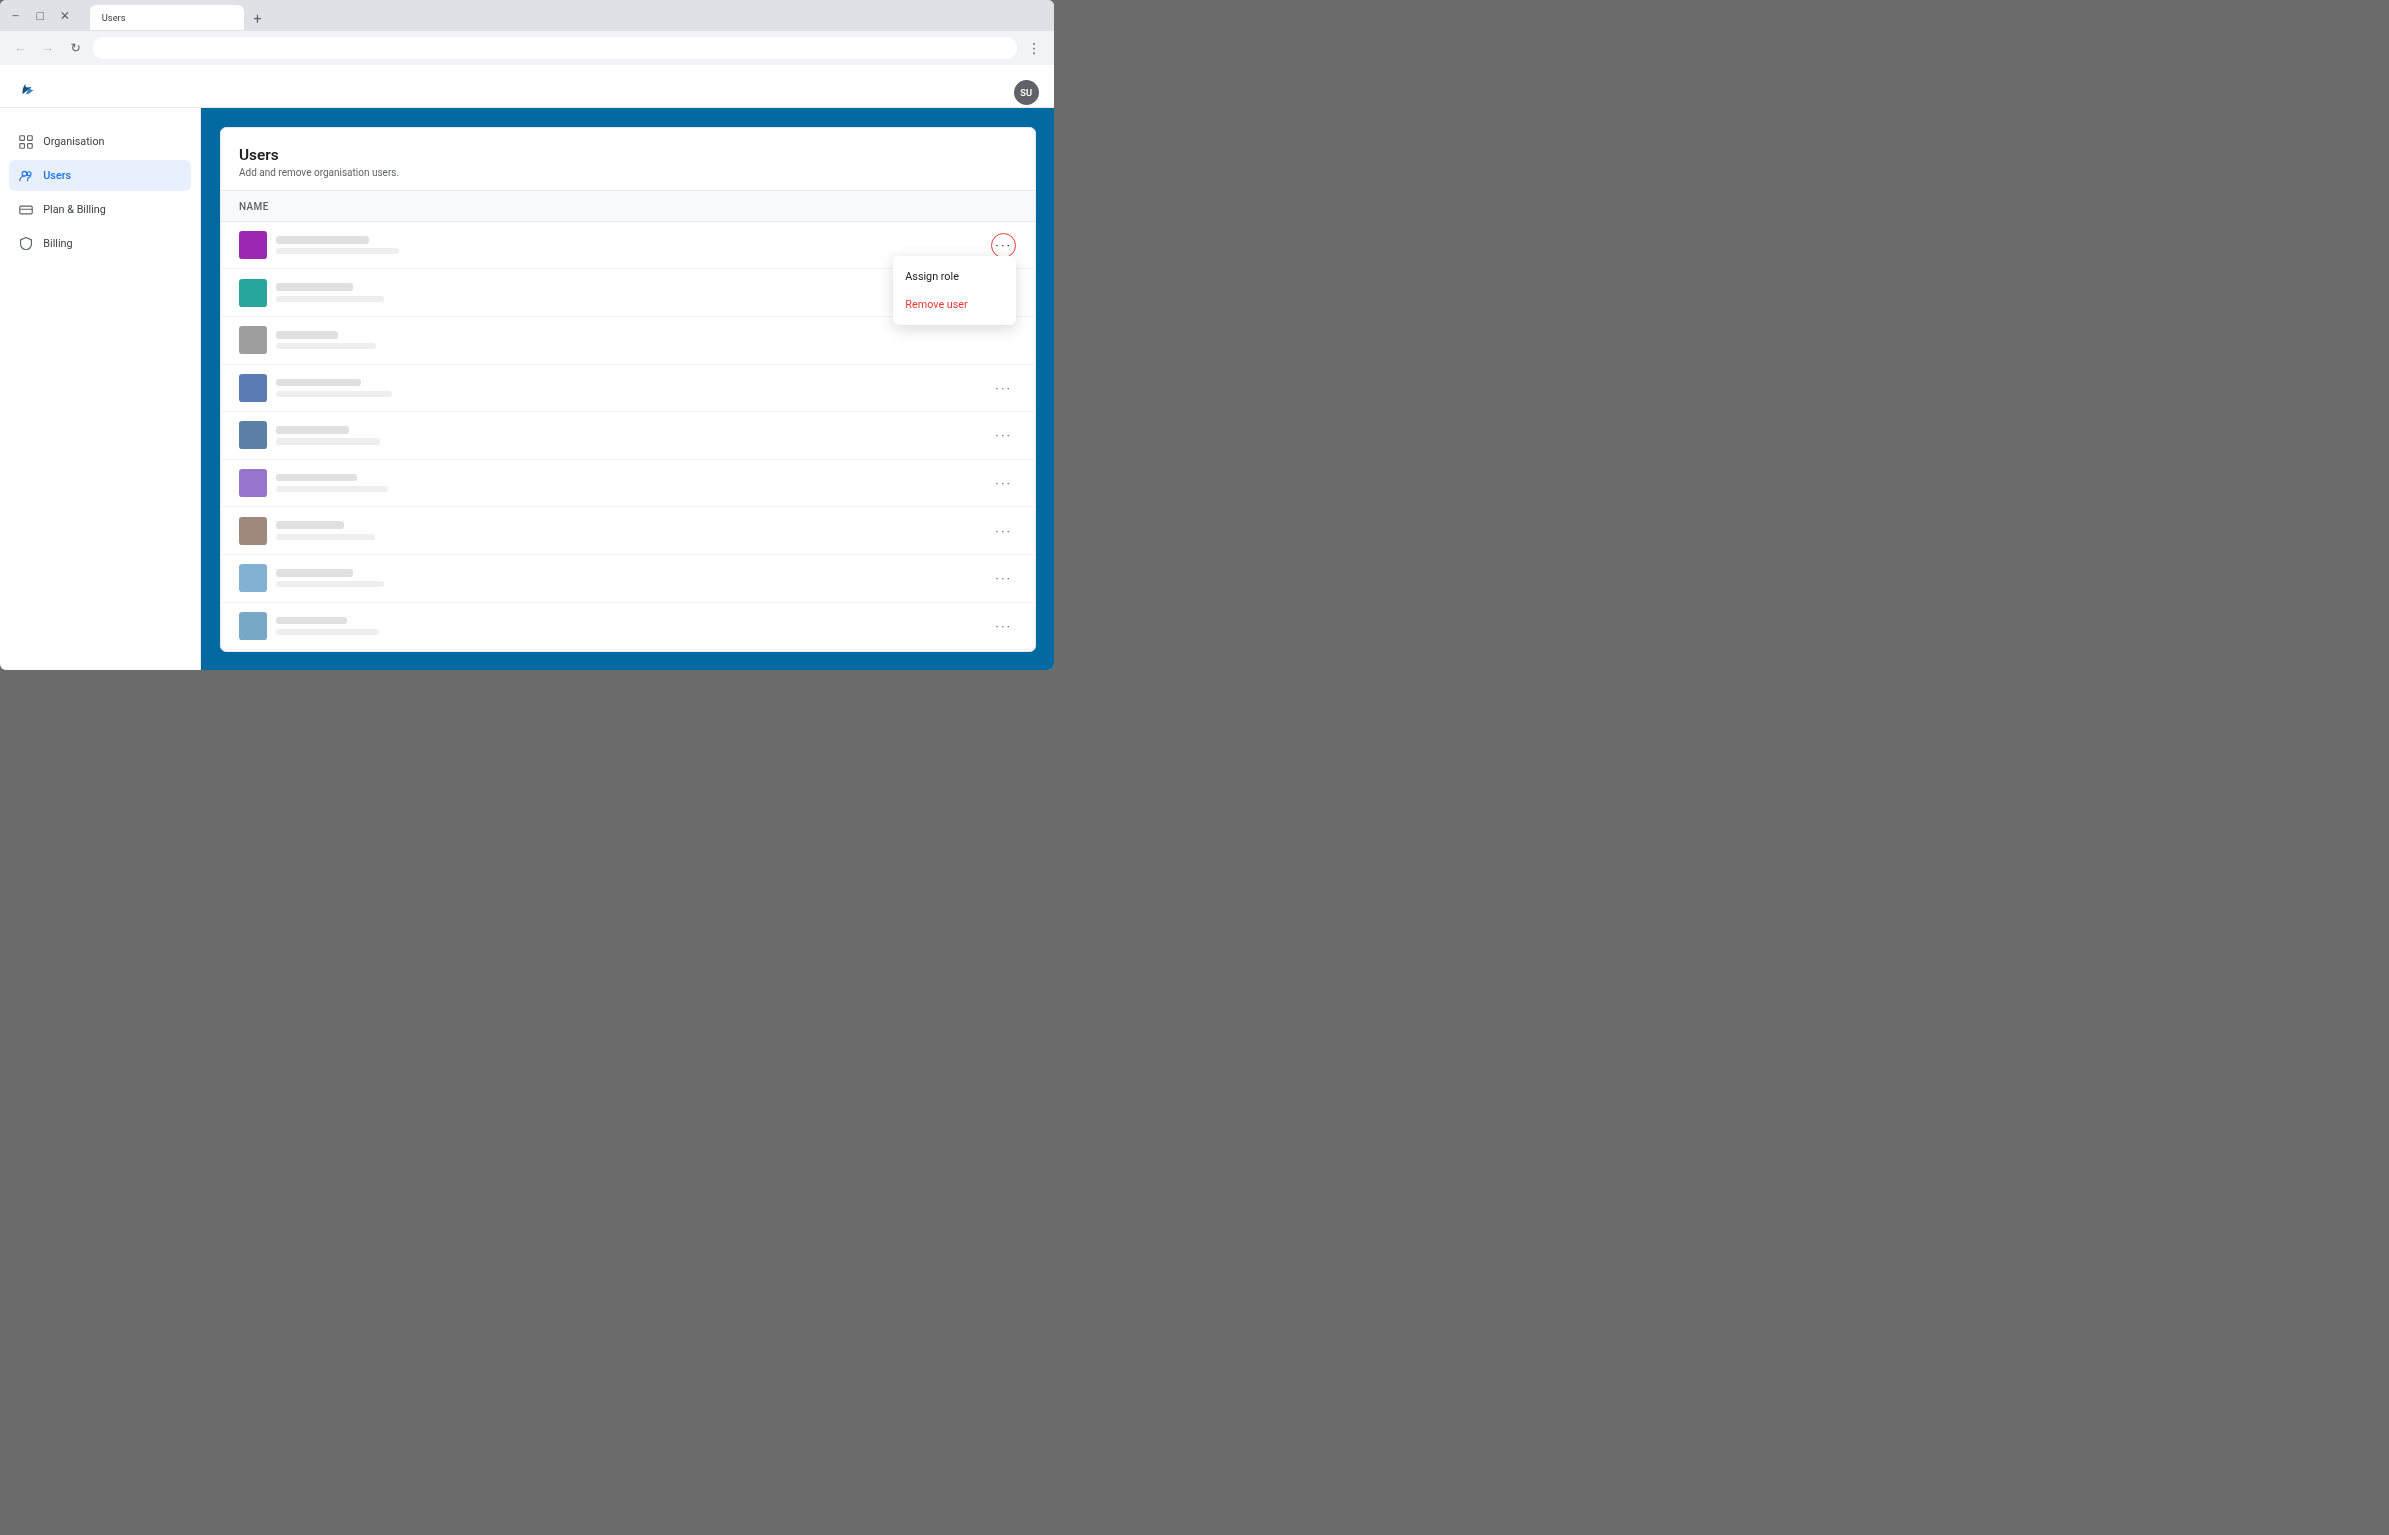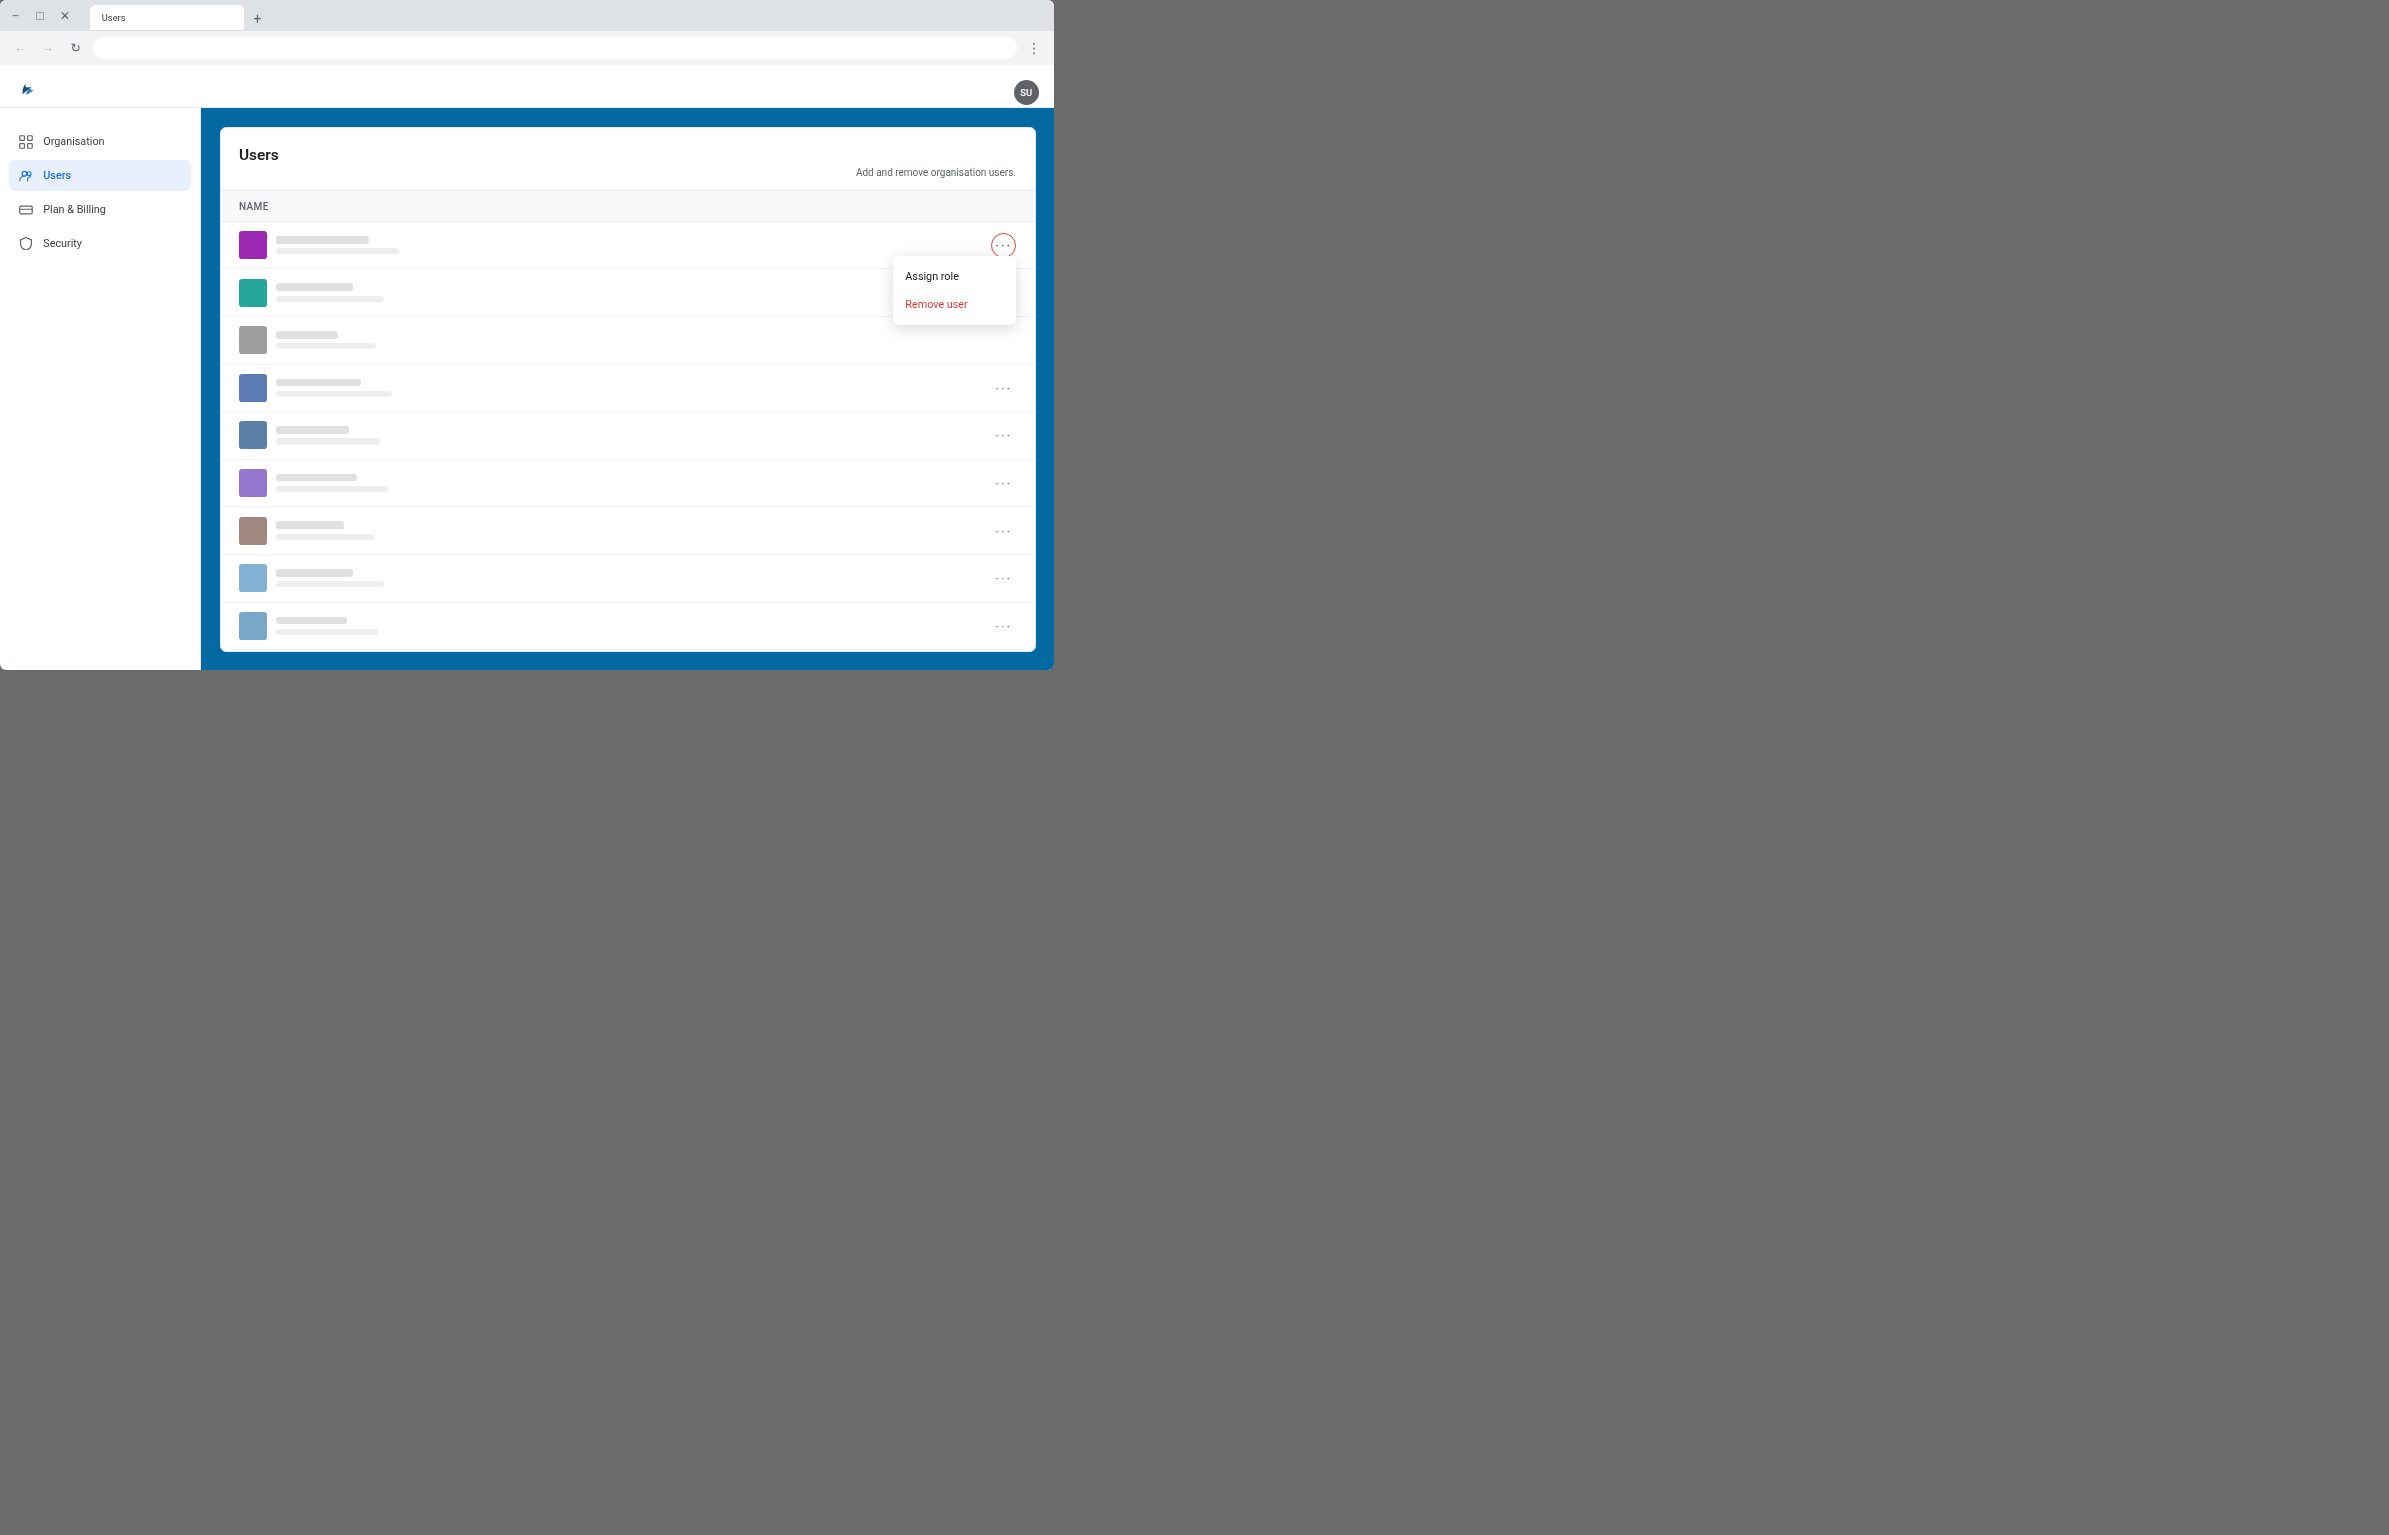--- a/index.html
+++ b/index.html
@@ -233,21 +233,20 @@
     .card-title {
       font-size: 15.4px;
       font-weight: 600;
       color: #202124;
       margin-bottom: 3.1px;
     }
 
     .card-subtitle {
       font-size: 10px;
       color: #5f6368;
-      text-align: right;
     }
 
     .table-header {
       padding: 7.7px 18.5px;
       background: #f8f9fa;
       border-bottom: 0.8px solid #e8eaed;
     }
 
     .col-name {
       font-size: 10px;
@@ -422,21 +421,21 @@
         </div>
         <span class="sidebar-item-label">Plan &amp; Billing</span>
       </div>
 
       <div class="sidebar-item">
         <div class="sidebar-icon">
           <svg width="14" height="14" viewBox="0 0 18 18" fill="none">
             <path d="M9 2L2 5v5c0 4 3 7 7 8 4-1 7-4 7-8V5L9 2z" stroke="#5f6368" stroke-width="1.5" stroke-linejoin="round"></path>
           </svg>
         </div>
-        <span class="sidebar-item-label">Security</span>
+        <span class="sidebar-item-label">Billing</span>
       </div>
     </div>
 
     <div class="main-panel">
       <div class="content-card">
         <div class="card-header">
           <div class="card-title">Users</div>
           <div class="card-subtitle">Add and remove organisation users.</div>
         </div>
 

